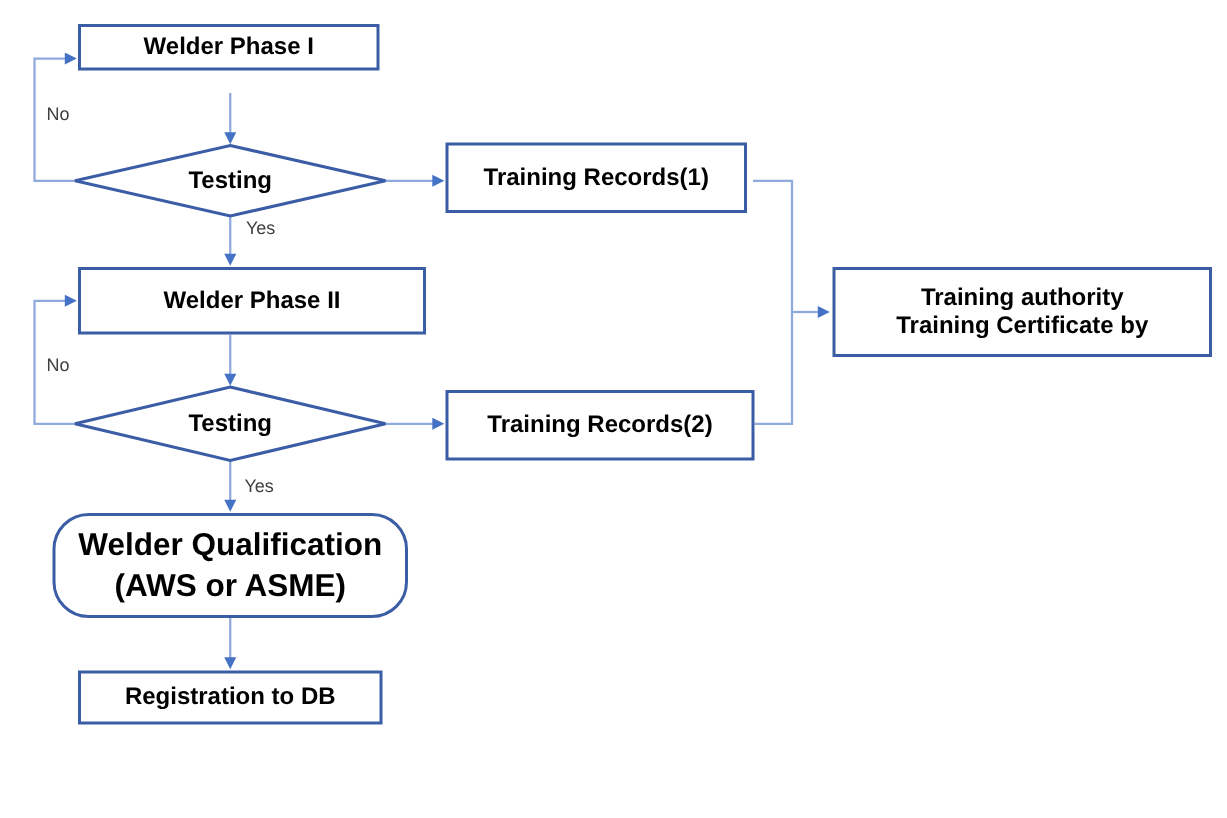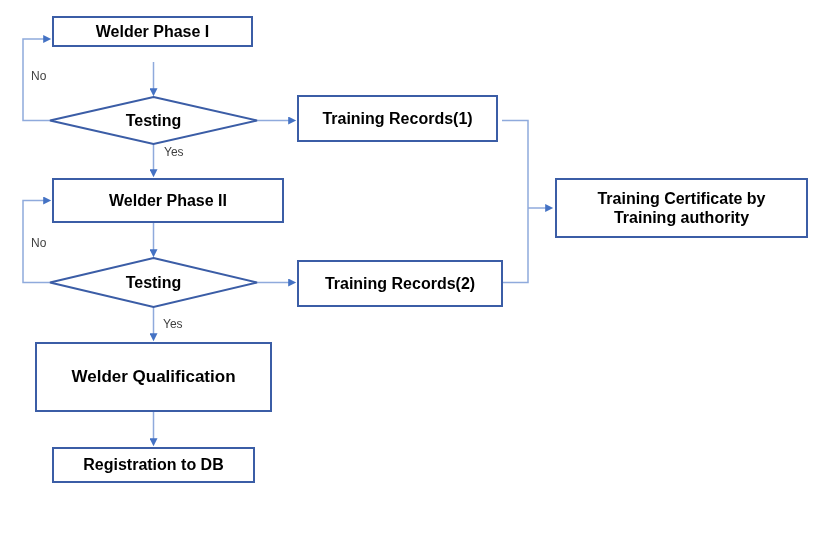--- a/index.html
+++ b/index.html
@@ -7,21 +7,21 @@
     position:relative;width:818px;height:545px;background:#ffffff;overflow:hidden;
     font-family:"Liberation Sans","DejaVu Sans",sans-serif;
   }
   .node{
     position:absolute;box-sizing:border-box;background:#ffffff;
     border:2px solid var(--box-border,#3b5da6);
     display:flex;flex-direction:column;align-items:center;justify-content:center;
     text-align:center;color:#000;font-weight:bold;font-size:16px;line-height:1.2;
   }
   .node span{display:block;}
-  .node.big{font-size:17px;line-height:1.3;}
+  .node.big{font-size:21px;line-height:1.3;border-radius:24px;}
   .diamond-label{
     position:absolute;display:flex;align-items:center;justify-content:center;
     text-align:center;color:#000;font-weight:bold;font-size:16px;pointer-events:none;
   }
   .edge-label{
     position:absolute;font-size:12px;color:var(--edge-label-text,#3f3f3f);line-height:1;
   }
   #edges{position:absolute;left:0;top:0;}
   #edges path.edge{fill:none;stroke:var(--connector-line,#8faadc);stroke-width:1.5;}
   #edges polygon.diamond{fill:#ffffff;stroke:var(--box-border,#4472c4);stroke-width:2;}
@@ -73,26 +73,27 @@
 
   <div class="diamond-label" style="left:50px;top:258px;width:207px;height:49px">
     <span>Testing</span>
   </div>
 
   <div class="node" style="left:297px;top:260px;width:206px;height:47px">
     <span>Training Records(2)</span>
   </div>
 
   <div class="node" style="left:555px;top:178px;width:253px;height:60px">
+    <span>Training authority</span>
     <span>Training Certificate by</span>
-    <span>Training authority</span>
   </div>
 
   <div class="node big" style="left:35px;top:342px;width:237px;height:70px">
     <span>Welder Qualification</span>
+    <span>(AWS or ASME)</span>
   </div>
 
   <div class="node" style="left:52px;top:447px;width:203px;height:36px">
     <span>Registration to DB</span>
   </div>
 
   <div class="edge-label" style="left:31px;top:70px">No</div>
   <div class="edge-label" style="left:164px;top:146px">Yes</div>
   <div class="edge-label" style="left:31px;top:237px">No</div>
   <div class="edge-label" style="left:163px;top:318px">Yes</div>

